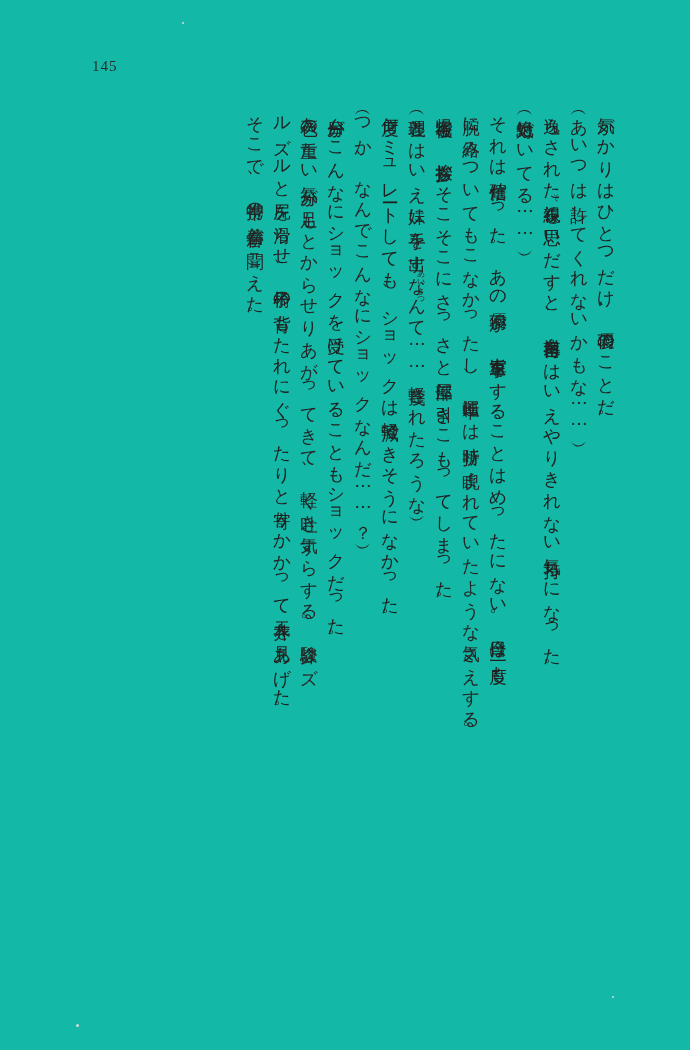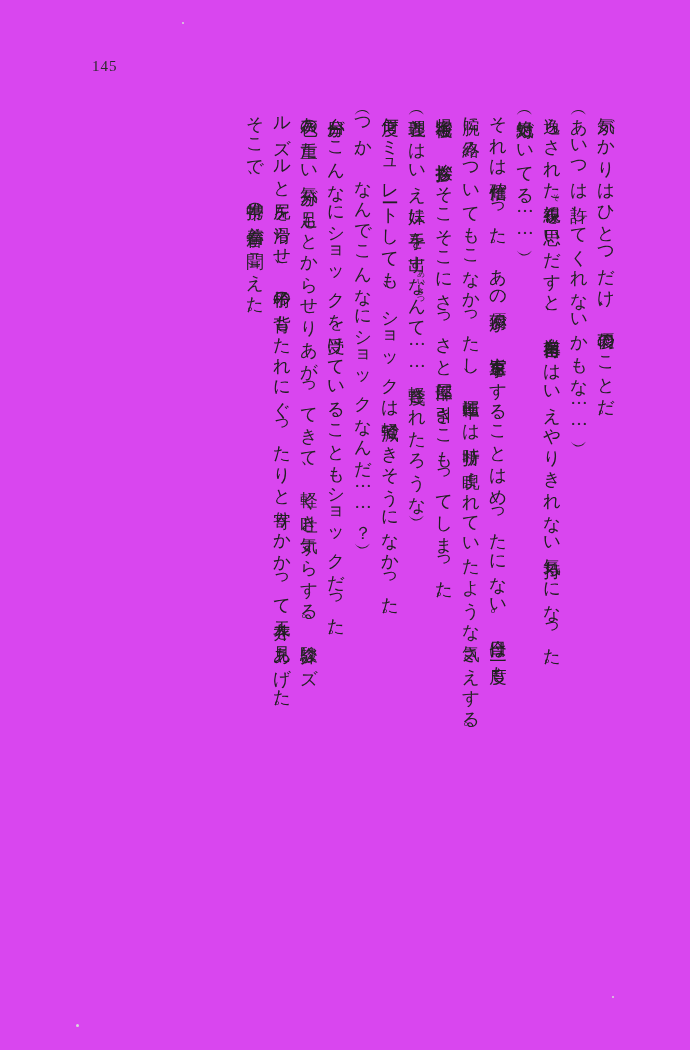--- a/index.html
+++ b/index.html
@@ -12,21 +12,21 @@
     height: 1050px;
     position: relative;
     font-family: "Liberation Serif", "DejaVu Serif", serif;
     color: #1a1a1a;
     overflow: hidden;
   }
 
   #page {
     position: absolute;
     inset: 0;
-    background: #d946ef;
+    background: #14b8a6;
   }
 
   
   #page-number {
     position: absolute;
     left: 92px;
     top: 58px;
     font-size: 15px;
     letter-spacing: 1px;
     color: #2b2b2b;

